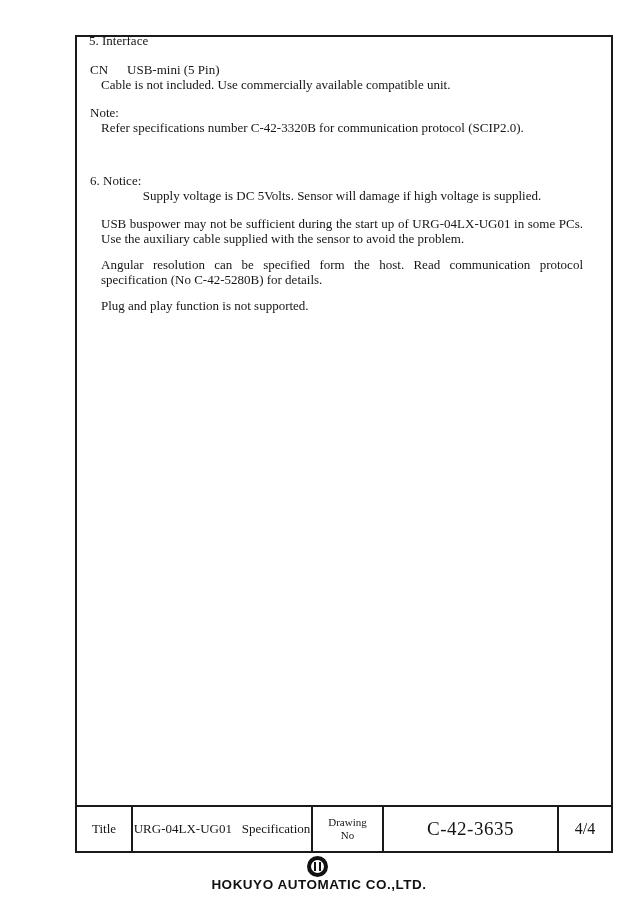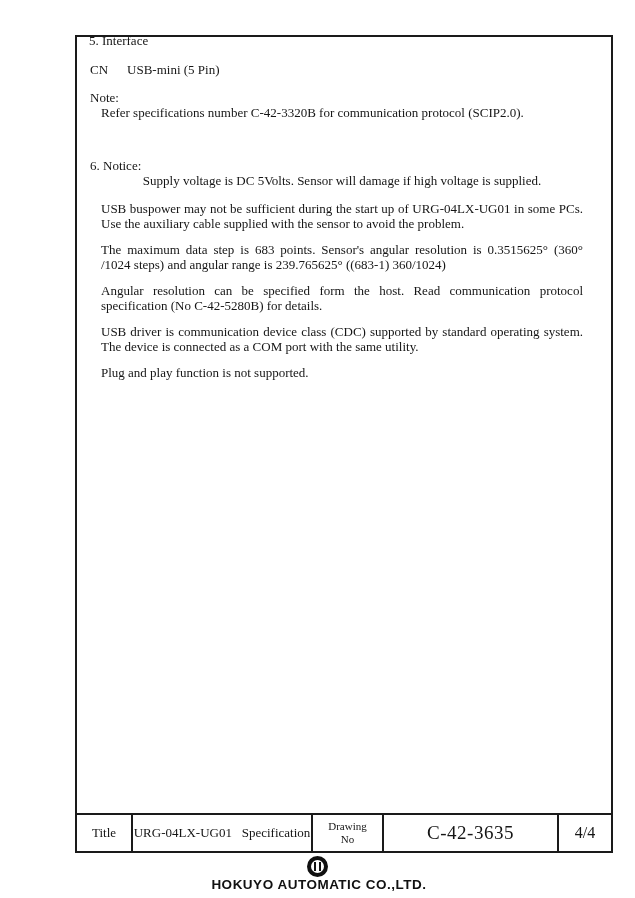--- a/index.html
+++ b/index.html
@@ -40,21 +40,21 @@
   .para {
     margin:13px 0 0 11px;
     text-align:justify;
     font-size:13px; line-height:15px;
   }
   .para.first { margin-top:0; text-align:center; }
   .para.tight { margin-top:11px; }
   .title-block {
     position:absolute;
     left:0; right:0; bottom:0;
-    height:38px;
+    height:46px;
     border-top:2px solid #1a1a1a;
     display:flex;
     box-sizing:border-box;
     background:#ffffff;
   }
   .cell {
     box-sizing:border-box;
     border-right:2px solid #1a1a1a;
     display:flex; flex-direction:column;
     align-items:center; justify-content:center;
@@ -101,36 +101,35 @@
   <div class="doc-border">
 
     <div class="section5-heading">5. Interface</div>
 
     <div class="content">
 
       <div class="line cn-line">
         <span>CN</span><span class="cn-value">USB-mini (5 Pin)</span>
       </div>
 
+      <div class="line indent">Cable is not included. Use commercially available compatible unit.</div>
 
       <div class="line note-label">Note:</div>
 
       <div class="line indent">Refer specifications number C-42-3320B for communication protocol (SCIP2.0).</div>
 
       <div class="section6-heading">6. Notice:</div>
 
       <p class="para first">Supply voltage is DC 5Volts. Sensor will damage if high voltage is supplied.</p>
 
       <p class="para">USB buspower may not be sufficient during the start up of URG-04LX-UG01  in some PCs. Use the auxiliary cable supplied with the sensor to avoid the problem.</p>
 
-      <p class="para tight">The maximum data step is 683 points. Sensor's angular resolution is 0.3515625° (360° /1024 steps) and angular range is 239.765625°  ((683-1)   360/1024)</p>
 
       <p class="para tight">Angular resolution can be specified form the host. Read communication protocol specification (No C-42-5280B) for details.</p>
 
-      <p class="para tight">USB driver is communication device class (CDC) supported by standard operating system. The device is connected as a COM port with the same utility.</p>
 
       <p class="para tight">Plug and play function is not supported.</p>
 
     </div>
 
     <div class="title-block">
       <div class="cell c-title-label">Title</div>
       <div class="cell c-title-value">URG-04LX-UG01   Specification</div>
       <div class="cell c-drawing-label">
         <div>Drawing</div>

